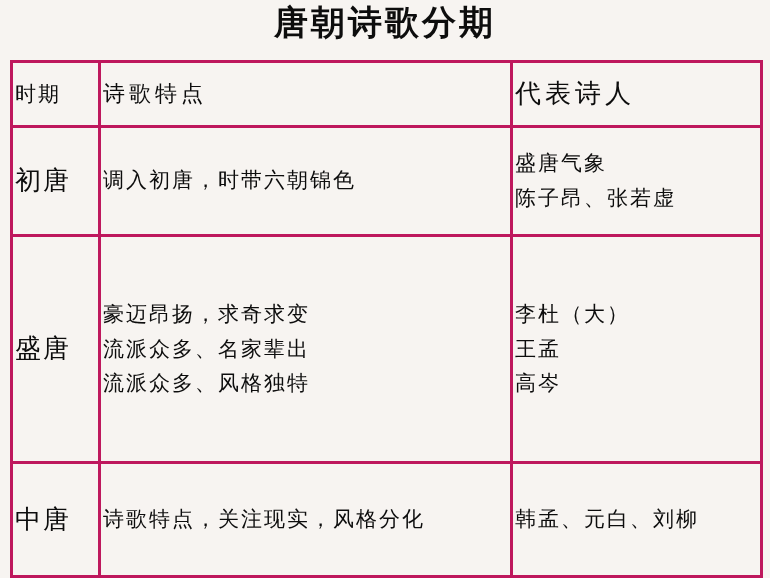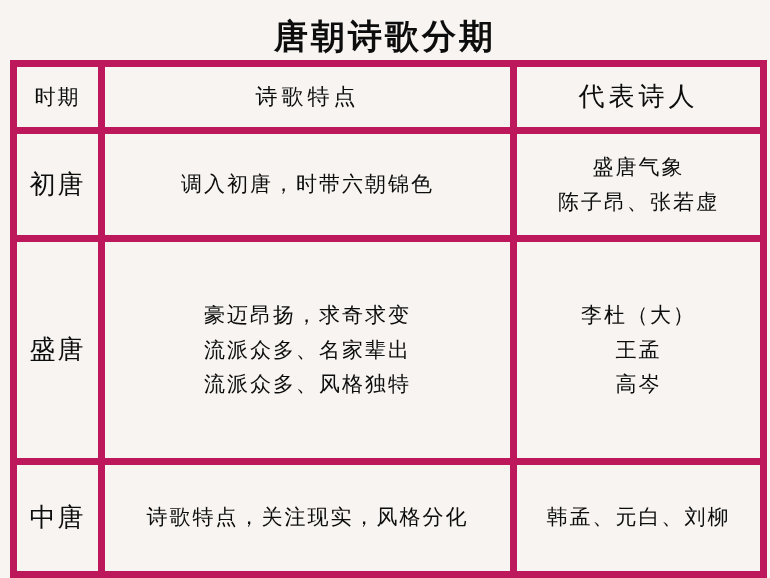--- a/index.html
+++ b/index.html
@@ -18,40 +18,39 @@
     width: 770px;
     height: 578px;
     box-sizing: border-box;
     display: flex;
     flex-direction: column;
     background: #f7f4f1;
   }
   .title-bar {
     height: 60px;
     display: flex;
-    align-items: flex-end;
+    align-items: flex-start;
     justify-content: center;
     flex: 0 0 auto;
   }
   .title-text {
     font-size: 34px;
     font-weight: bold;
     letter-spacing: 3px;
     color: #0d0d0d;
   }
   table.periods {
     border-collapse: collapse;
     width: 750px;
     margin: 0 10px 0 10px;
     table-layout: fixed;
     flex: 1 1 auto;
   }
   table.periods td, table.periods th {
-    border: 7px solid #be185d;
-    text-align: center;
+    border: 3px solid #be185d;
     vertical-align: middle;
     font-weight: normal;
     color: #0d0d0d;
     padding: 4px 2px;
   }
   col.c-period { width: 88px; }
   col.c-feature { width: 412px; }
   col.c-poets { width: 250px; }
 
   tr.head-row td { height: 42px; }

